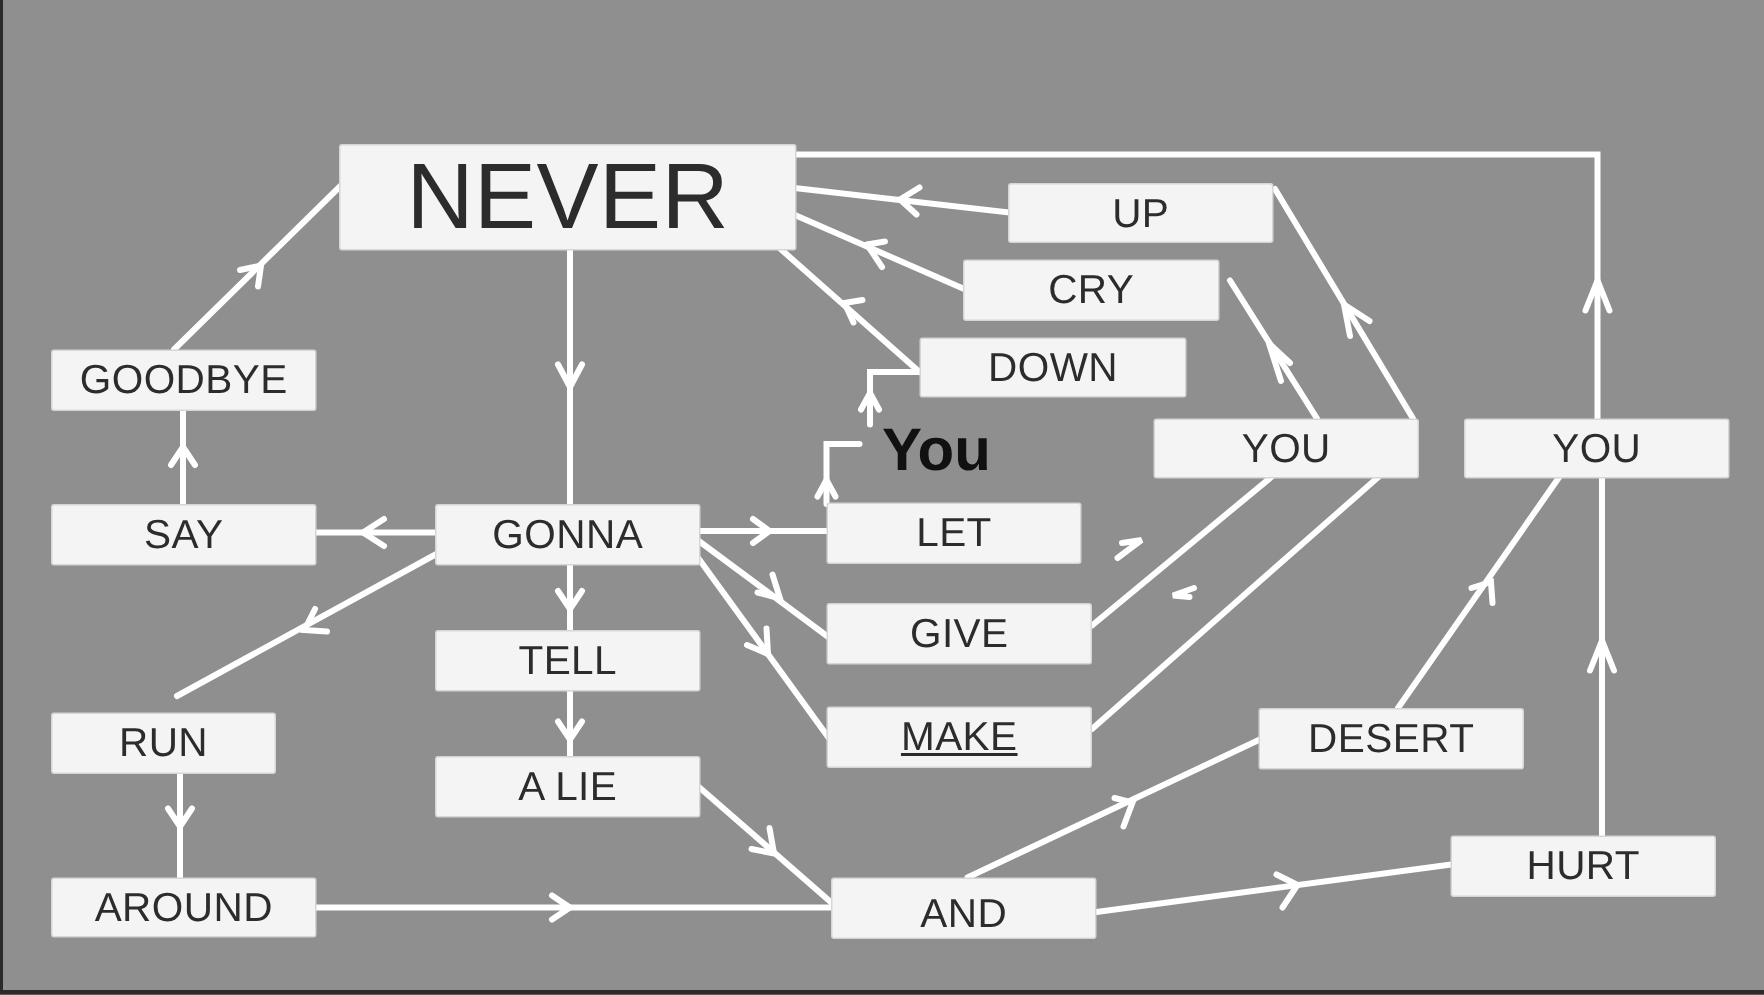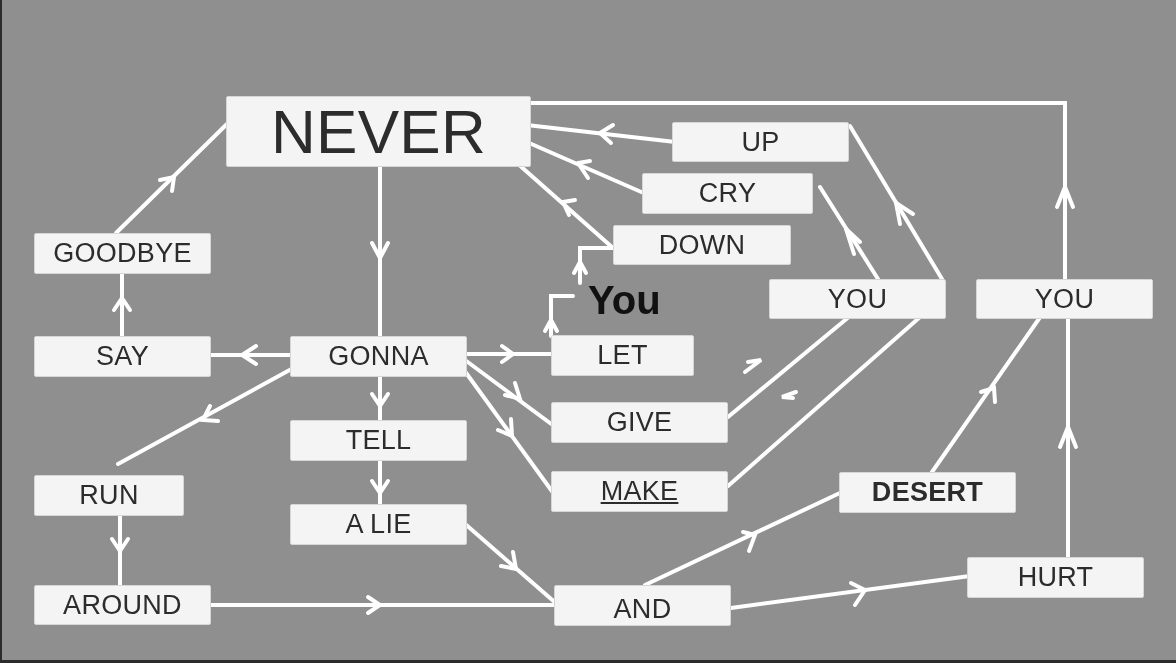--- a/index.html
+++ b/index.html
@@ -142,21 +142,21 @@
   </div>
 <div class="node" style="left:34px;top:233px;width:177px;height:41px;">
     <span>GOODBYE</span>
   </div>
 <div class="node" style="left:34px;top:336px;width:177px;height:41px;">
     <span>SAY</span>
   </div>
 <div class="node" style="left:290px;top:336px;width:177px;height:41px;">
     <span>GONNA</span>
   </div>
-<div class="node" style="left:551px;top:335px;width:143px;height:41px;">
+<div class="node" style="left:551px;top:335px;width:170px;height:41px;">
     <span>LET</span>
   </div>
 <div class="node" style="left:551px;top:402px;width:177px;height:41px;">
     <span>GIVE</span>
   </div>
 <div class="node" style="left:551px;top:471px;width:177px;height:41px;text-decoration:underline;">
     <span>MAKE</span>
   </div>
 <div class="node" style="left:290px;top:420px;width:177px;height:41px;">
     <span>TELL</span>
@@ -166,20 +166,20 @@
   </div>
 <div class="node" style="left:34px;top:475px;width:150px;height:41px;">
     <span>RUN</span>
   </div>
 <div class="node" style="left:34px;top:585px;width:177px;height:40px;">
     <span>AROUND</span>
   </div>
 <div class="node" style="left:554px;top:585px;width:177px;height:41px;align-items:flex-end;">
     <span>AND</span>
   </div>
-<div class="node" style="left:839px;top:472px;width:177px;height:41px;font-weight:bold;">
+<div class="node" style="left:839px;top:472px;width:177px;height:41px;">
     <span>DESERT</span>
   </div>
 <div class="node" style="left:967px;top:557px;width:177px;height:41px;">
     <span>HURT</span>
   </div>
 
 <div class="label-bold" style="left:588px;top:280px;">You</div>
 
 </body></html>

